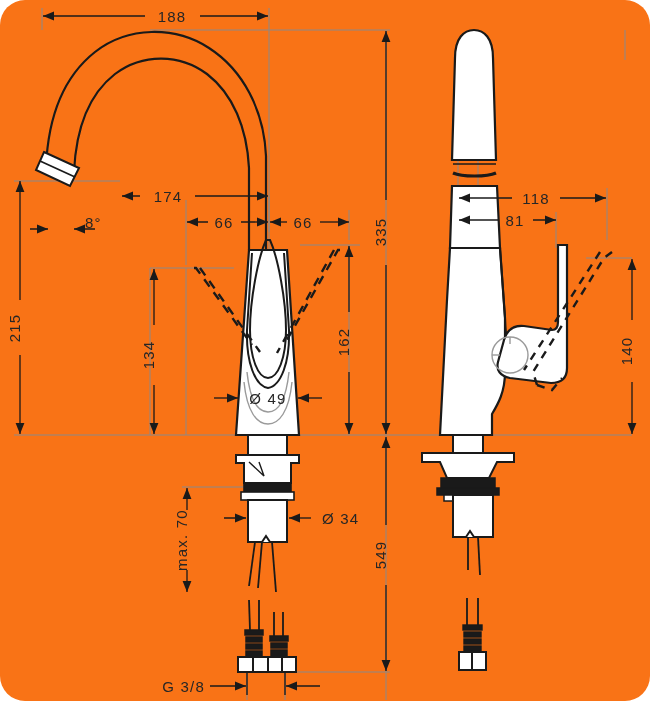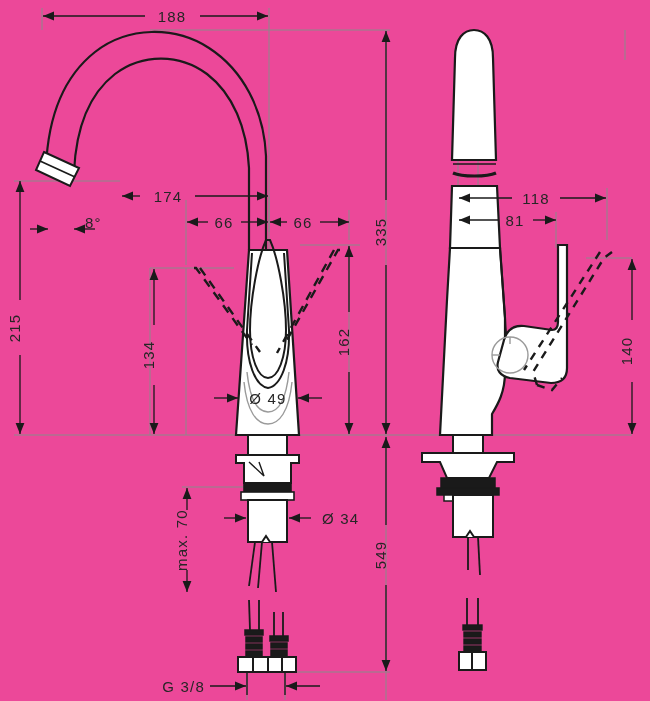--- a/index.html
+++ b/index.html
@@ -7,22 +7,23 @@
     padding: 0;
     background: #ffffff;
   }
   body {
     font-family: "Liberation Sans", sans-serif;
   }
   #stage {
     position: relative;
     width: 650px;
     height: 701px;
-    background: #ec4899;
+    background: #f97316;
     overflow: hidden;
+    border-radius: 25px;
   }
   #drawing {
     position: absolute;
     left: 0;
     top: 0;
     width: 650px;
     height: 701px;
   }
   .dimtext {
     font-family: "Liberation Sans", sans-serif;

